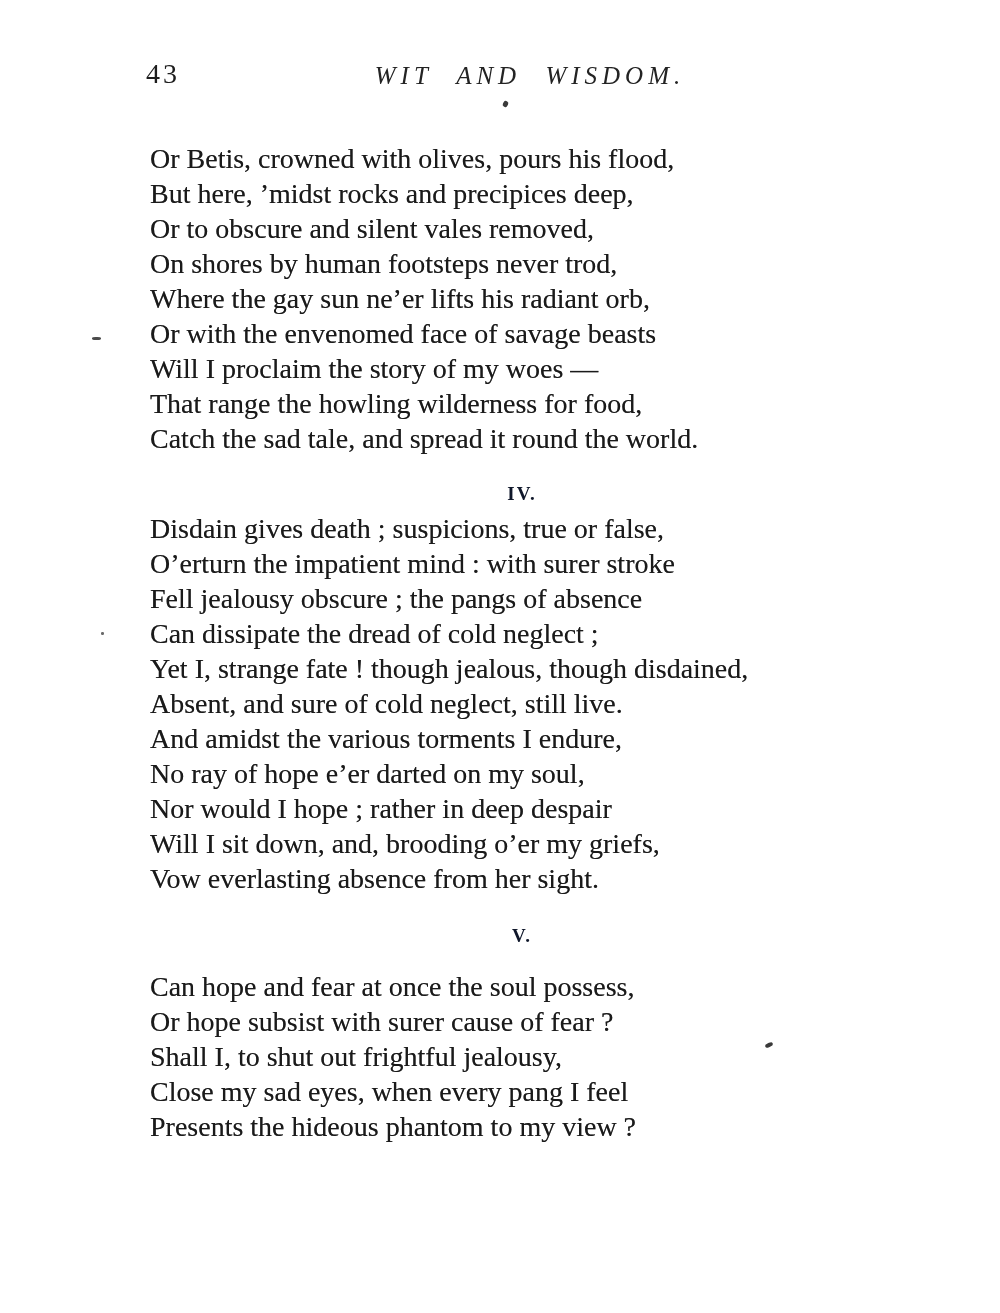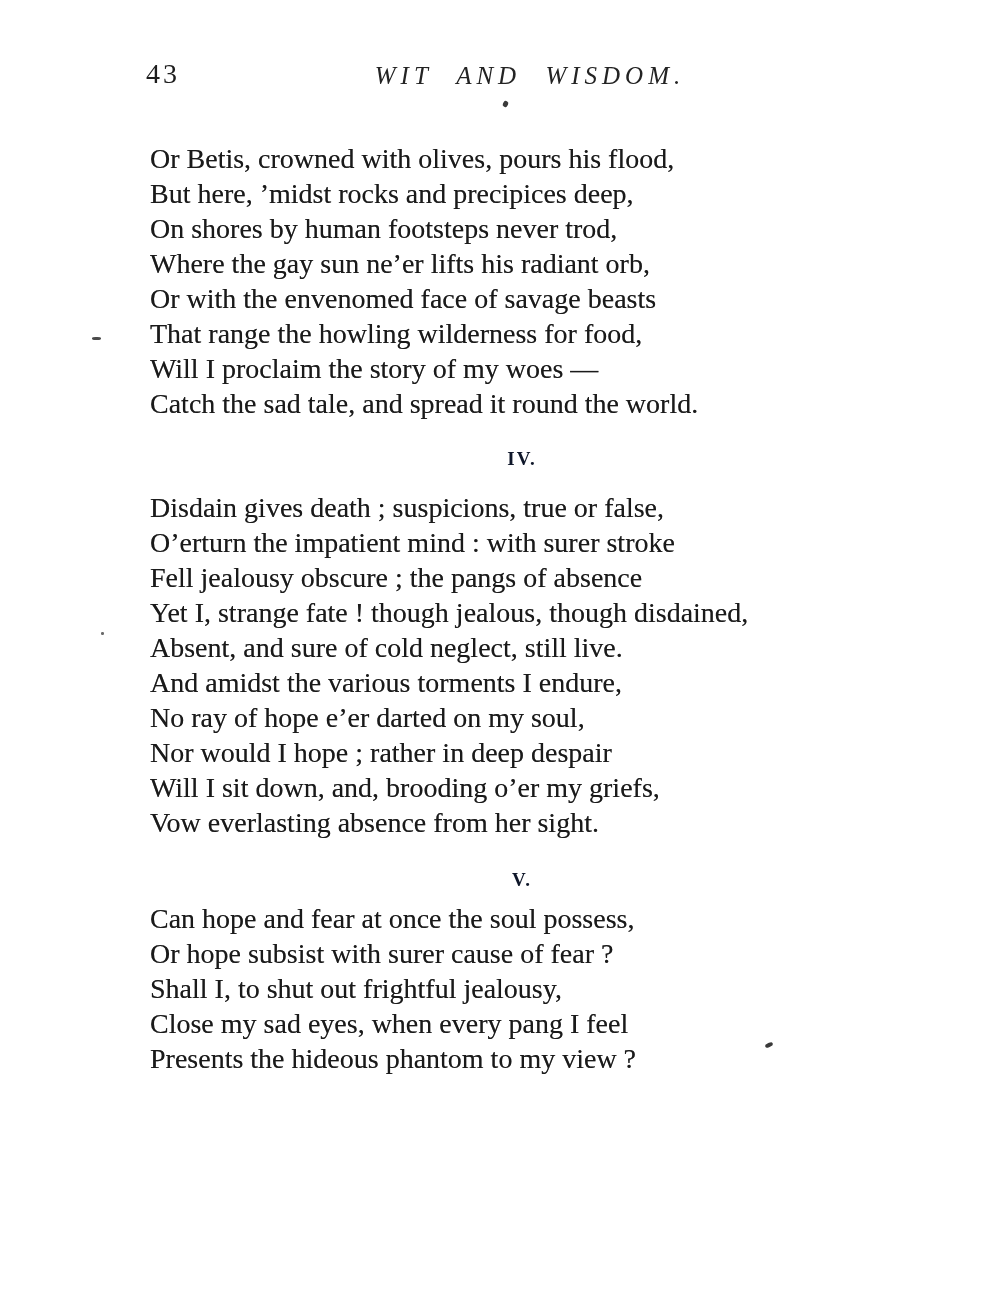--- a/index.html
+++ b/index.html
@@ -60,23 +60,23 @@
     width: 744px;                 
     text-align: center;
     font-size: 19px;
     letter-spacing: 2px;
     line-height: 35px;
     color: #0f172a;
     font-weight: bold;
     text-shadow: none;
   }
   .heading-iv { margin-top: 20px; }
-  .stanza-2   { margin-top: 14px; }
+  .stanza-2   { }
   .heading-v  { margin-top: 22px; }
-  .stanza-3   { margin-top: 4px; }
+  .stanza-3   { margin-top: 16px; }
   
   .speck {
     position: absolute;
     background: #3a3a3a;
     border-radius: 40%;
   }
   .speck-1 { left: 503px; top: 101px; width: 5px; height: 6px; transform: rotate(25deg); }
   .speck-2 { left: 92px;  top: 337px; width: 9px; height: 3px; background:#4a4a4a; }
   .speck-3 { left: 101px; top: 632px; width: 3px; height: 3px; background:#6a6a6a; }
   .speck-4 { left: 765px; top: 1043px; width: 8px; height: 4px; transform: rotate(-24deg); }
@@ -88,34 +88,36 @@
 
   <div class="page-number">43</div>
 
   <div class="running-title">WIT AND WISDOM.</div>
 
   <div class="poem">
 
     <div class="stanza stanza-1">
       <div class="line">Or Betis, crowned with olives, pours his flood,</div>
       <div class="line">But here, ’midst rocks and precipices deep,</div>
+      <div class="line">Or to obscure and silent vales removed,</div>
       <div class="line">On shores by human footsteps never trod,</div>
       <div class="line">Where the gay sun ne’er lifts his radiant orb,</div>
       <div class="line">Or with the envenomed face of savage beasts</div>
+      <div class="line">Will I proclaim the story of my woes —</div>
       <div class="line">That range the howling wilderness for food,</div>
-      <div class="line">Will I proclaim the story of my woes —</div>
       <div class="line">Catch the sad tale, and spread it round the world.</div>
     </div>
 
     <div class="stanza-heading heading-iv">IV.</div>
 
     <div class="stanza stanza-2">
       <div class="line">Disdain gives death ; suspicions, true or false,</div>
       <div class="line">O’erturn the impatient mind : with surer stroke</div>
       <div class="line">Fell jealousy obscure ; the pangs of absence</div>
+      <div class="line">Can dissipate the dread of cold neglect ;</div>
       <div class="line">Yet I, strange fate ! though jealous, though disdained,</div>
       <div class="line">Absent, and sure of cold neglect, still live.</div>
       <div class="line">And amidst the various torments I endure,</div>
       <div class="line">No ray of hope e’er darted on my soul,</div>
       <div class="line">Nor would I hope ; rather in deep despair</div>
       <div class="line">Will I sit down, and, brooding o’er my griefs,</div>
       <div class="line">Vow everlasting absence from her sight.</div>
     </div>
 
     <div class="stanza-heading heading-v">V.</div>

